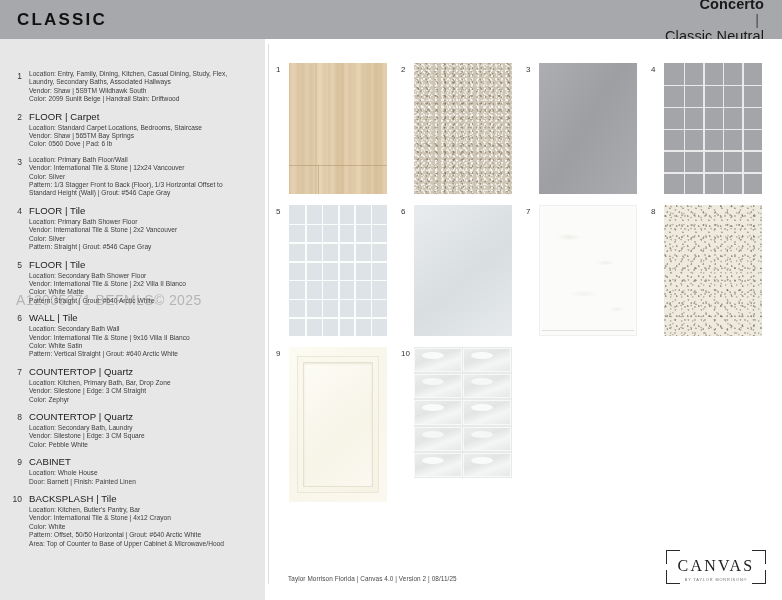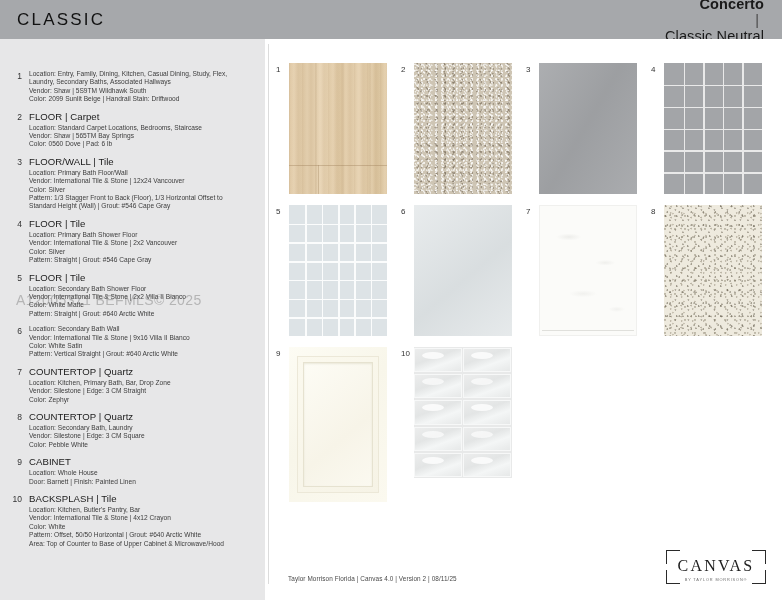--- a/index.html
+++ b/index.html
@@ -23,21 +23,21 @@
     height: 39px;
     background: #a6a8ab;
     display: flex;
     align-items: center;
     justify-content: space-between;
     box-sizing: border-box;
     padding: 0 18px 0 17px;
   }
   .header-title {
     font-size: 17px;
-    font-weight: normal;
+    font-weight: bold;
     letter-spacing: 2.2px;
     color: #111111;
   }
   .header-right {
     font-size: 14.5px;
     color: #1a1a1a;
     display: flex;
     align-items: flex-end;
     white-space: nowrap;
     flex-direction: column;
@@ -430,21 +430,20 @@
         <div class="spec-title">FLOOR | Carpet</div>
         <div class="spec-line">Location: Standard Carpet Locations, Bedrooms, Staircase</div>
         <div class="spec-line">Vendor: Shaw | 565TM Bay Springs</div>
         <div class="spec-line">Color: 0560 Dove | Pad: 6 lb</div>
       </div>
     </div>
 
     <div class="spec-item">
       <div class="spec-num">3</div>
       <div class="spec-body">
-        <div class="spec-title">FLOOR/WALL | Tile</div>
         <div class="spec-line">Location: Primary Bath Floor/Wall</div>
         <div class="spec-line">Vendor: International Tile &amp; Stone | 12x24 Vancouver</div>
         <div class="spec-line">Color: Silver</div>
         <div class="spec-line">Pattern: 1/3 Stagger Front to Back (Floor), 1/3 Horizontal Offset to</div>
         <div class="spec-line">Standard Height (Wall) | Grout: #546 Cape Gray</div>
       </div>
     </div>
 
     <div class="spec-item">
       <div class="spec-num">4</div>
@@ -464,20 +463,21 @@
         <div class="spec-line">Location: Secondary Bath Shower Floor</div>
         <div class="spec-line">Vendor: International Tile &amp; Stone | 2x2 Villa II Bianco</div>
         <div class="spec-line">Color: White Matte</div>
         <div class="spec-line">Pattern: Straight | Grout: #640 Arctic White</div>
       </div>
     </div>
 
     <div class="spec-item">
       <div class="spec-num">6</div>
       <div class="spec-body">
+        <div class="spec-title">WALL | Tile</div>
         <div class="spec-line">Location: Secondary Bath Wall</div>
         <div class="spec-line">Vendor: International Tile &amp; Stone | 9x16 Villa II Bianco</div>
         <div class="spec-line">Color: White Satin</div>
         <div class="spec-line">Pattern: Vertical Straight | Grout: #640 Arctic White</div>
       </div>
     </div>
 
     <div class="spec-item">
       <div class="spec-num">7</div>
       <div class="spec-body">

